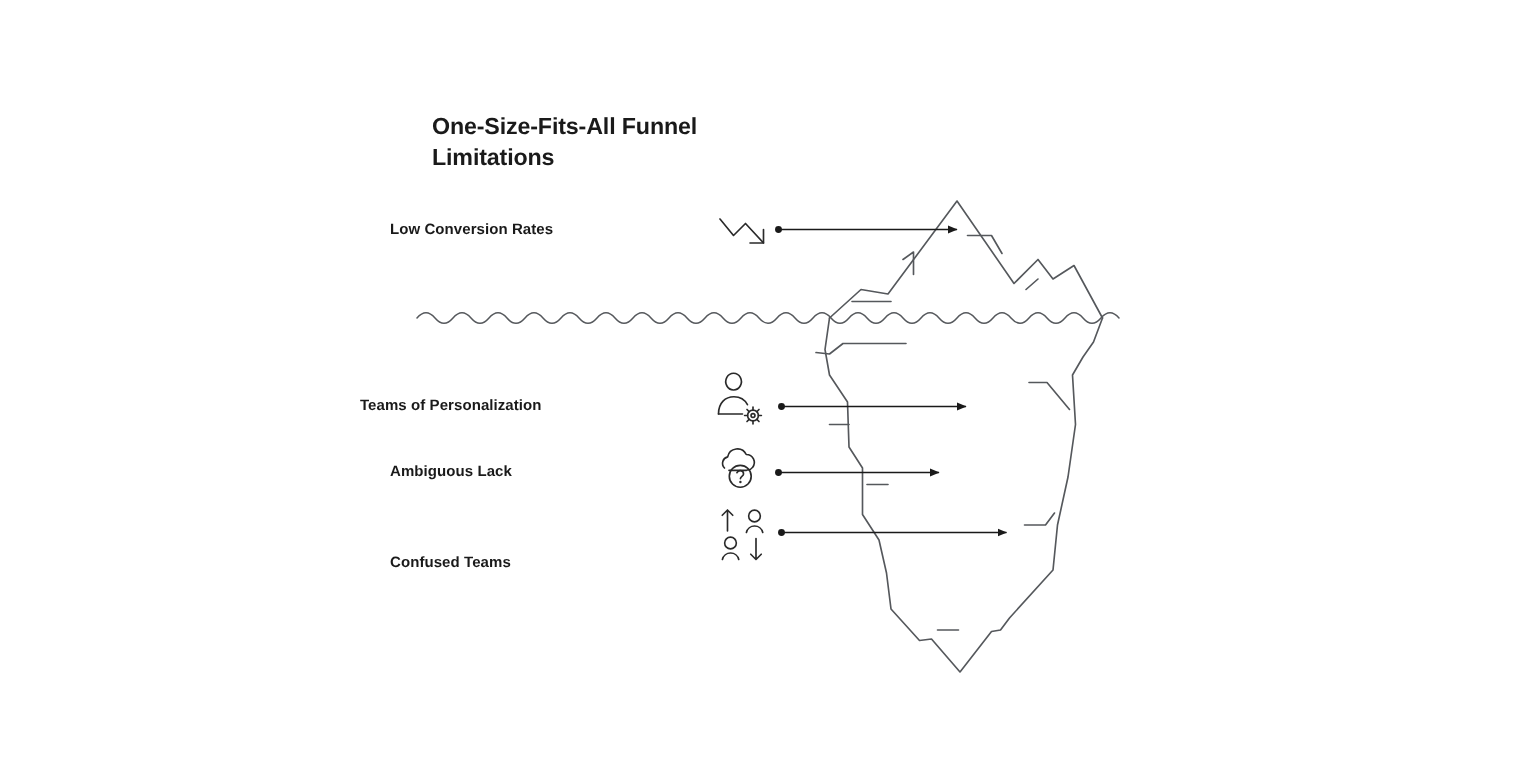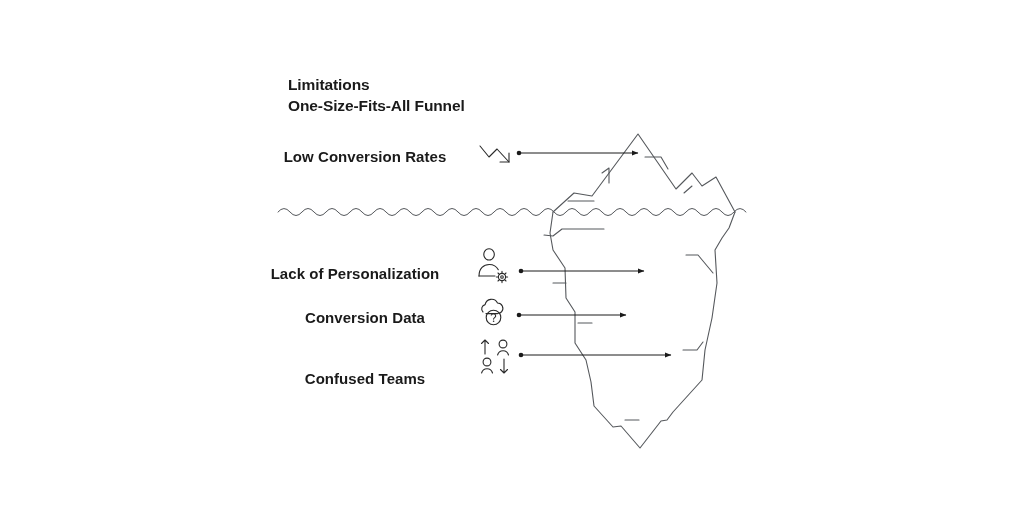--- a/index.html
+++ b/index.html
@@ -31,24 +31,24 @@
   .title-line {
     font-size: 15.5px;
     font-weight: bold;
     color: #1a1a1a;
     line-height: 21px;
     letter-spacing: -0.1px;
     white-space: nowrap;
   }
   .lbl {
     position: absolute;
-    font-size: 15px;
+    font-size: 10px;
     font-weight: bold;
     color: #1a1a1a;
-    text-align: center;
+    text-align: left;
     white-space: nowrap;
     letter-spacing: 0.05px;
   }
   .lbl-low      { left: 260px; top: 148px;  width: 210px; }
   .lbl-lack     { left: 240px; top: 265px;  width: 230px; }
   .lbl-ambig    { left: 260px; top: 309px;  width: 210px; }
   .lbl-confused { left: 260px; top: 350px;  width: 210px; margin-top: 20px; }
   svg { display: block; }
   .stroke {
     fill: none;
@@ -76,27 +76,27 @@
     stroke: #1a1a1a;
     stroke-width: 1;
   }
   .dot { fill: #1a1a1a; }
   .head { fill: #1a1a1a; }
 </style>
 </head>
 <body>
 
 <div class="title-block">
+  <div class="title-line">One-Size-Fits-All Funnel</div>
   <div class="title-line">Limitations</div>
-  <div class="title-line">One-Size-Fits-All Funnel</div>
 </div>
 
 <div class="lbl lbl-low">Low Conversion Rates</div>
-<div class="lbl lbl-lack">Lack of Personalization</div>
-<div class="lbl lbl-ambig">Conversion Data</div>
+<div class="lbl lbl-lack">Teams of Personalization</div>
+<div class="lbl lbl-ambig">Ambiguous Lack</div>
 <div class="lbl lbl-confused">Confused Teams</div>
 
 <svg id="canvas" viewBox="0 0 1024 512" xmlns="http://www.w3.org/2000/svg">
 
   <defs>
     <marker id="ah" markerWidth="7" markerHeight="7" refX="6" refY="3" orient="auto" markerUnits="userSpaceOnUse">
       <path d="M0,0.4 L6.4,3 L0,5.6 Z" class="head"></path>
     </marker>
   </defs>
 

